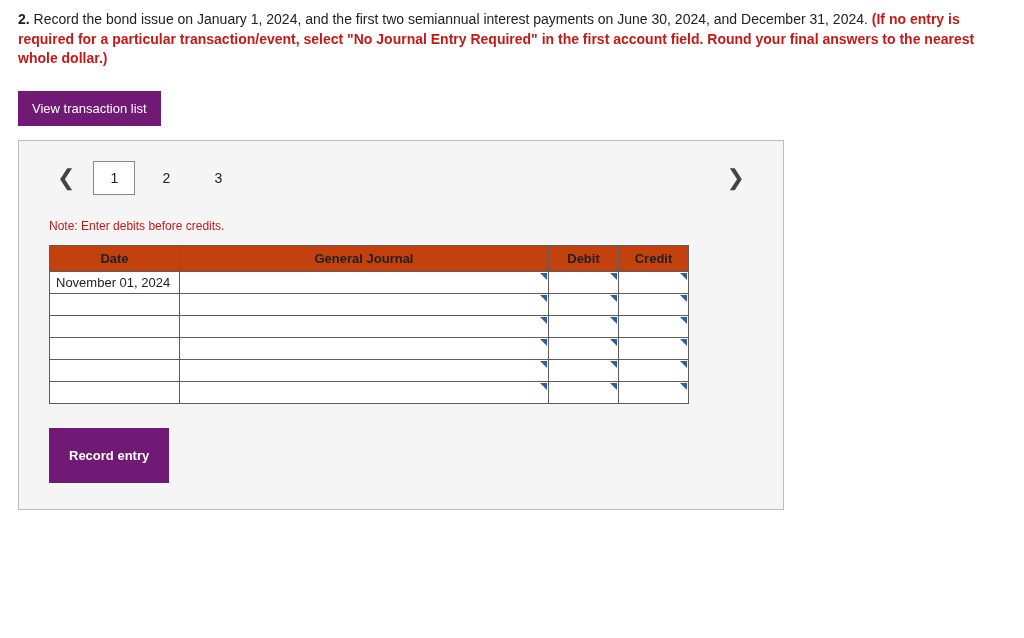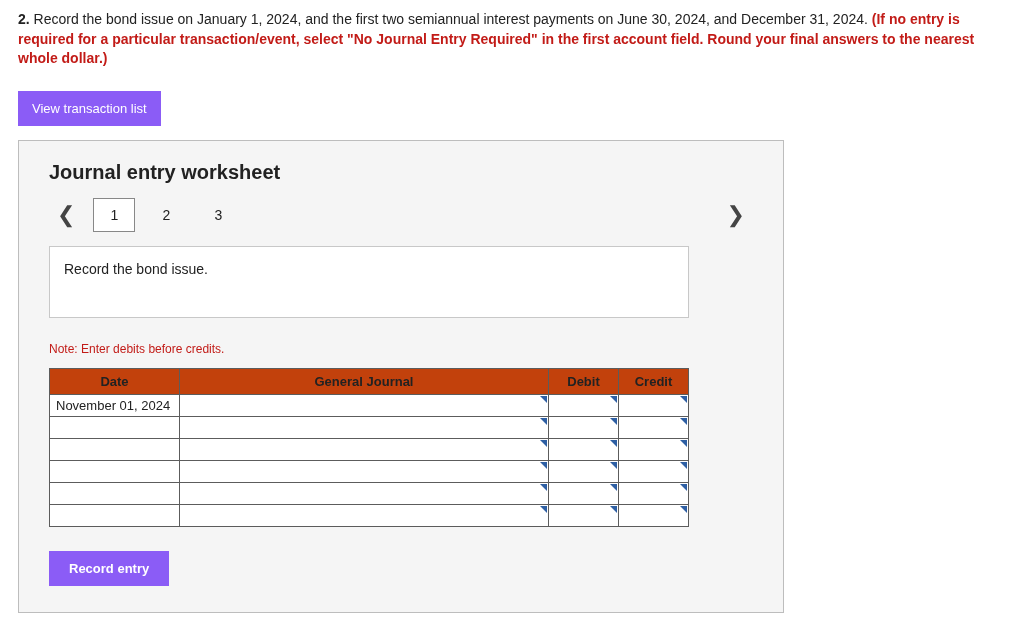--- a/index.html
+++ b/index.html
@@ -10,21 +10,21 @@
     font-size: 14px;
     color: #222;
     background: #fff;
     width: 1024px;
   }
   .question-text { line-height: 1.4; margin-bottom: 22px; }
   .question-text .num { font-weight: bold; }
   .question-text .red-bold { color: #c21b17; font-weight: bold; }
   .btn {
     display: inline-block;
-    background: #8b5cf6;
+    background: #701a75;
     color: #fff;
     border: none;
     padding: 10px 16px;
     font-size: 13px;
     font-family: Arial, sans-serif;
     cursor: pointer;
     font-weight: bold;
   }
   .btn-top { margin-bottom: 14px; padding:10px 14px; font-weight:normal; font-size:13px;}
   .worksheet-panel {
@@ -101,53 +101,49 @@
   .je-table td.dropdown::after{
     content:"";
     position:absolute;
     right:1px; top:1px;
     width:0;height:0;
     border-top:7px solid #2e5fa3;
     border-left:7px solid transparent;
   }
   .btn-row { display: flex; align-items: center; }
   .btn-row .spacer { flex: 1; }
-  .btn-row .btn { margin-right: 26px; padding:10px 20px; font-size:13px;}
+  .btn-row .btn { margin-right: 26px; padding:20px 20px; font-size:13px;}
   .btn-row .btn:last-child { margin-right: 0; }
 </style>
 </head>
 <body>
 
 
 
 <div class="question-text">
   <span class="num">2.</span>
   <span>Record the bond issue on January 1, 2024, and the first two semiannual interest payments on June 30, 2024, and December 31, 2024. </span>
   <span class="red-bold">(If no entry is required for a particular transaction/event, select "No Journal Entry Required" in the first account field. Round your final answers to the nearest whole dollar.)</span>
 </div>
 
 <button class="btn btn-top">View transaction list</button>
 
 <div class="worksheet-panel">
 
-  <div class="ws-title">Journal entry worksheet</div>
 
   <div class="tab-row">
     <div class="tab-left">
       <span class="chev">❮</span>
       <div class="tab active">1</div>
       <div class="tab">2</div>
       <div class="tab">3</div>
     </div>
     <span class="chev">❯</span>
   </div>
 
-  <div class="instruction-box">
-    <span>Record the bond issue.</span>
-  </div>
 
   <div class="note-red">Note: Enter debits before credits.</div>
 
   <table class="je-table">
     <thead>
       <tr>
         <th class="col-date">Date</th>
         <th class="col-gj">General Journal</th>
         <th class="col-amt">Debit</th>
         <th class="col-amt">Credit</th>

